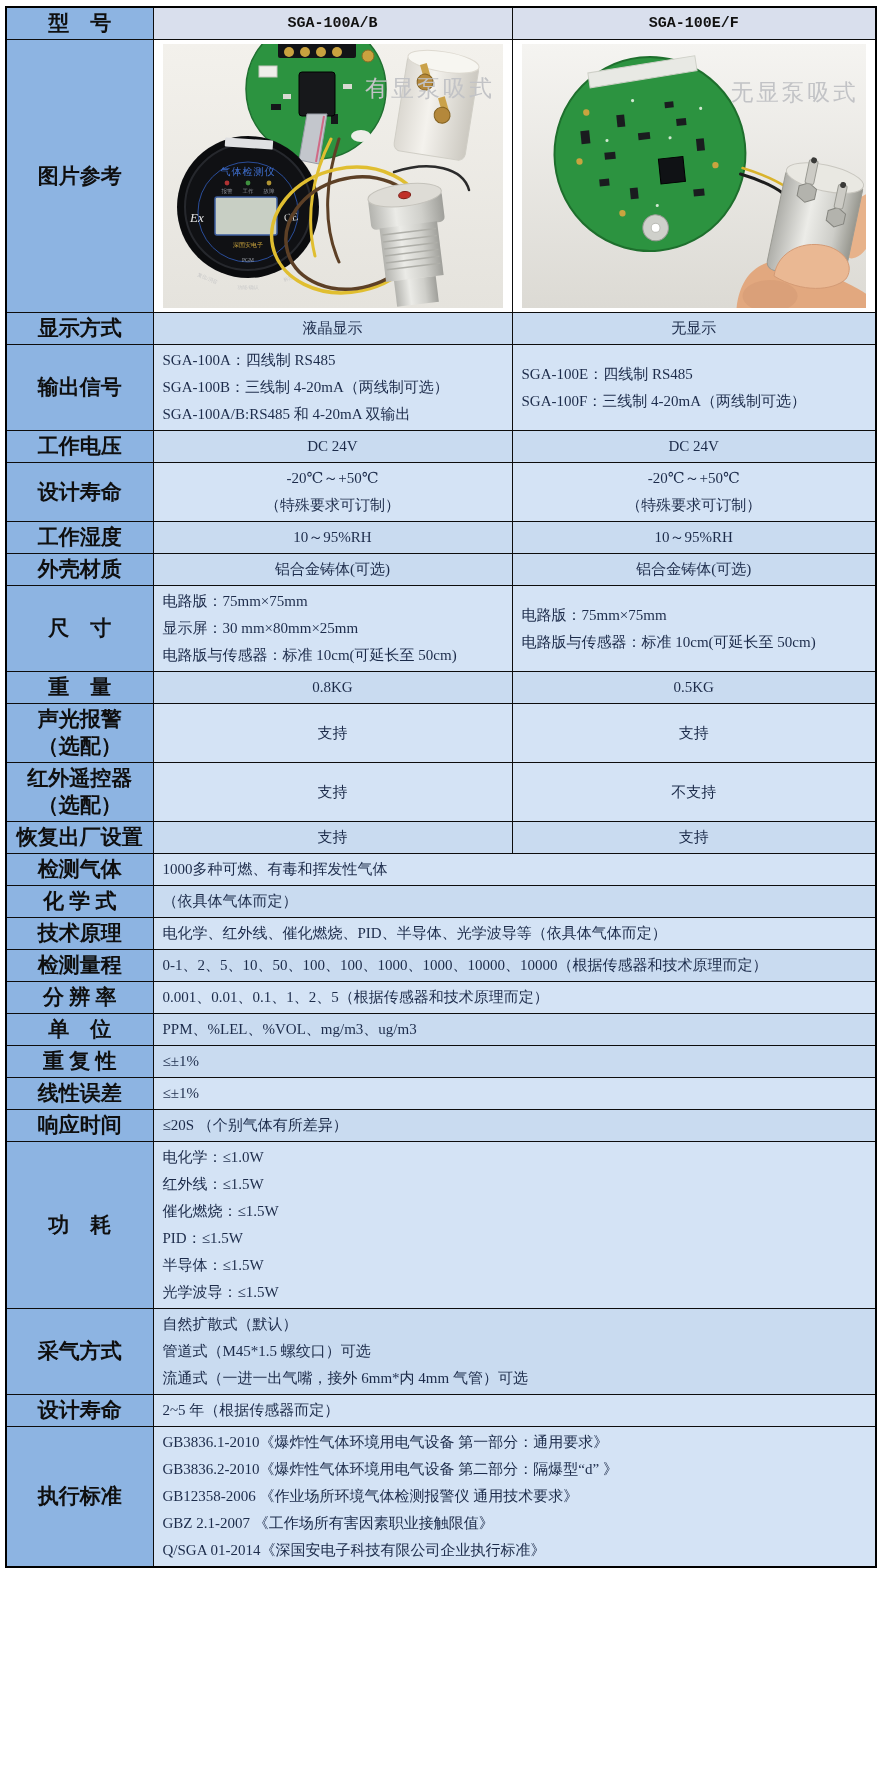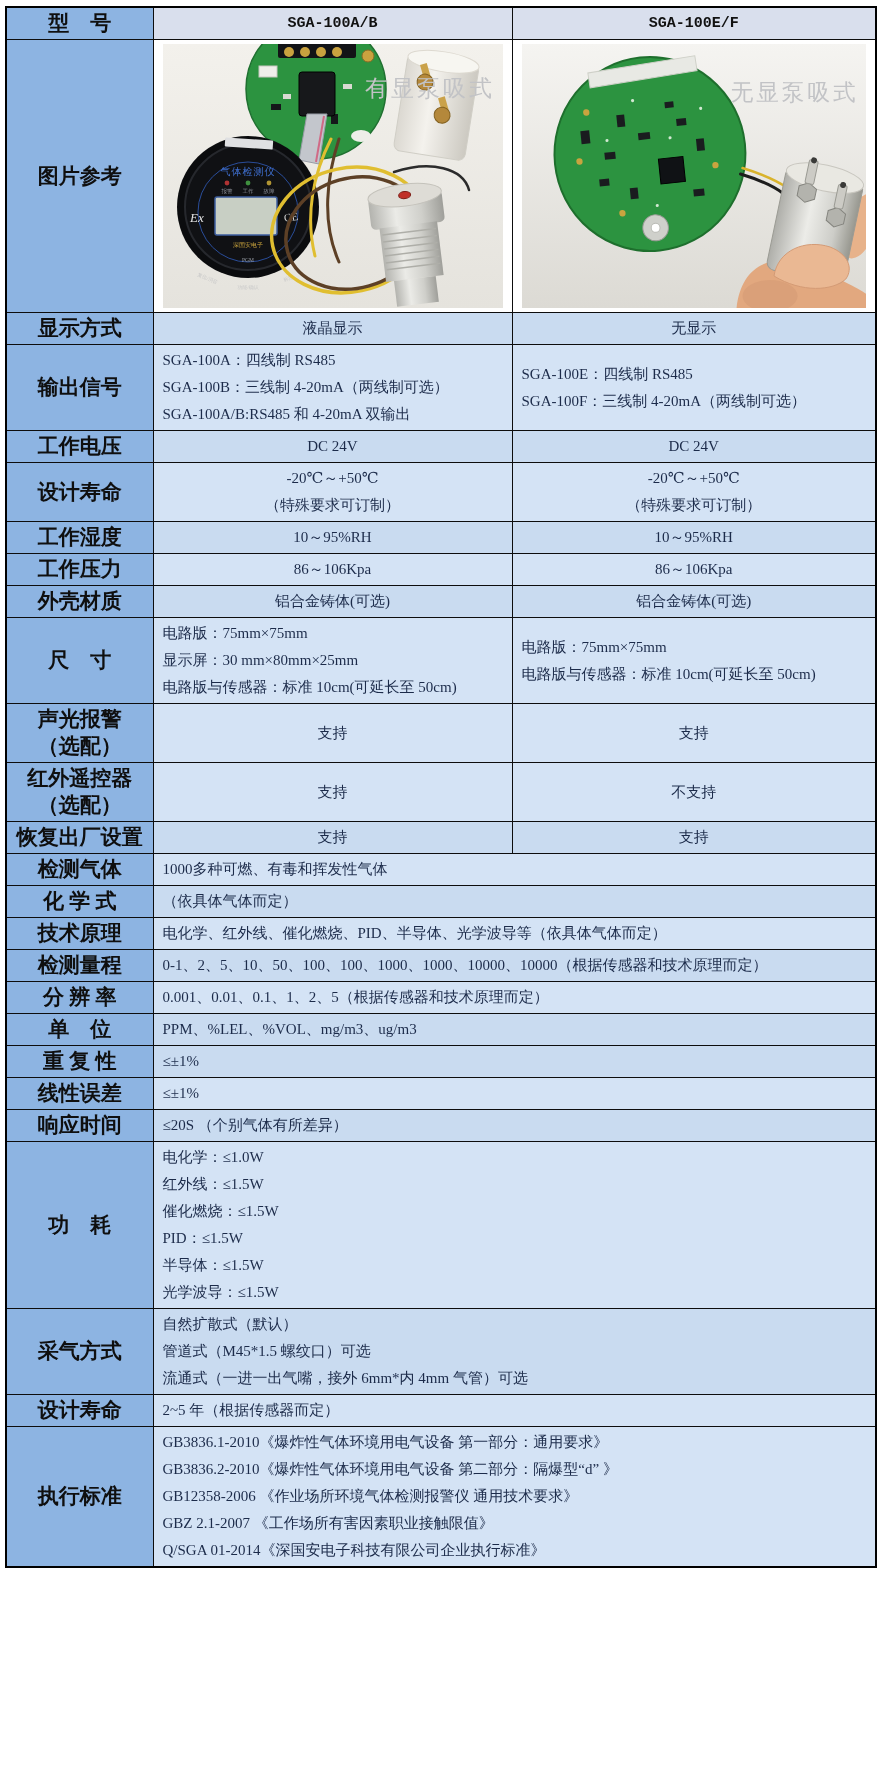--- a/index.html
+++ b/index.html
@@ -302,31 +302,20 @@
           <td class="rowlabel">
             <div>工作湿度</div>
           </td>
           <td class="cell center">
             <div>10～95%RH</div>
           </td>
           <td class="cell center">
             <div>10～95%RH</div>
           </td>
         </tr>
-        <tr class="rb">
-          <td class="rowlabel">
-            <div>工作压力</div>
-          </td>
-          <td class="cell center">
-            <div>86～106Kpa</div>
-          </td>
-          <td class="cell center">
-            <div>86～106Kpa</div>
-          </td>
-        </tr>
         <tr class="ra">
           <td class="rowlabel">
             <div>外壳材质</div>
           </td>
           <td class="cell center">
             <div>铝合金铸体(可选)</div>
           </td>
           <td class="cell center">
             <div>铝合金铸体(可选)</div>
           </td>
@@ -336,20 +325,31 @@
             <div>尺　寸</div>
           </td>
           <td class="cell left">
             <div>电路版：75mm×75mm</div>
             <div>显示屏：30 mm×80mm×25mm</div>
             <div>电路版与传感器：标准 10cm(可延长至 50cm)</div>
           </td>
           <td class="cell left">
             <div>电路版：75mm×75mm</div>
             <div>电路版与传感器：标准 10cm(可延长至 50cm)</div>
+          </td>
+        </tr>
+        <tr class="ra">
+          <td class="rowlabel">
+            <div>重　量</div>
+          </td>
+          <td class="cell center">
+            <div>0.8KG</div>
+          </td>
+          <td class="cell center">
+            <div>0.5KG</div>
           </td>
         </tr>
         <tr class="rb">
           <td class="rowlabel">
             <div>声光报警</div>
             <div>（选配）</div>
           </td>
           <td class="cell center">
             <div>支持</div>
           </td>

